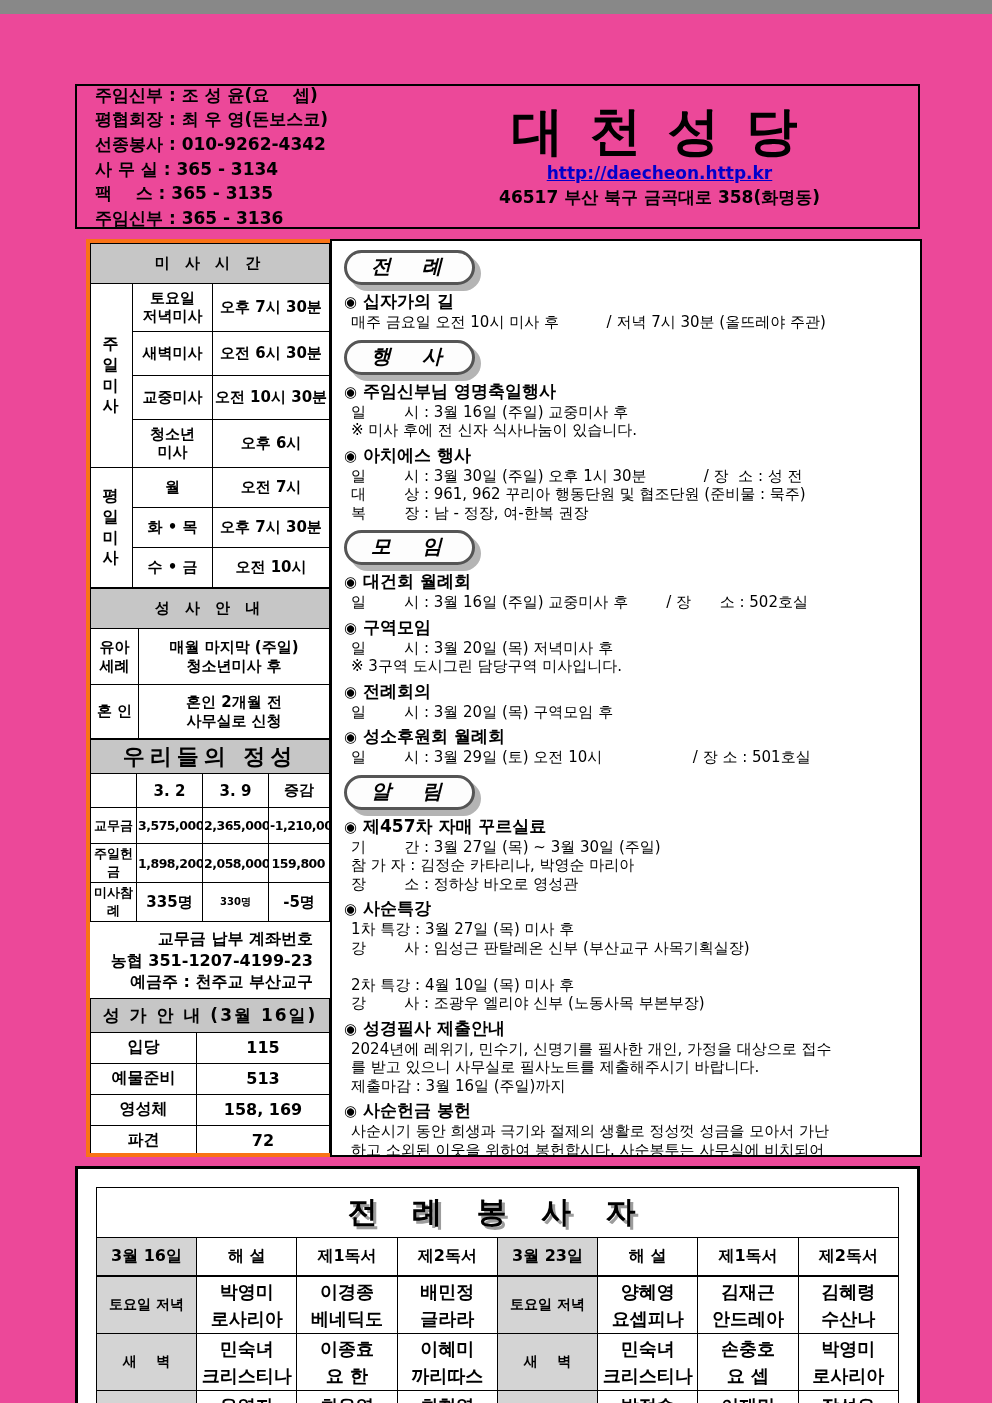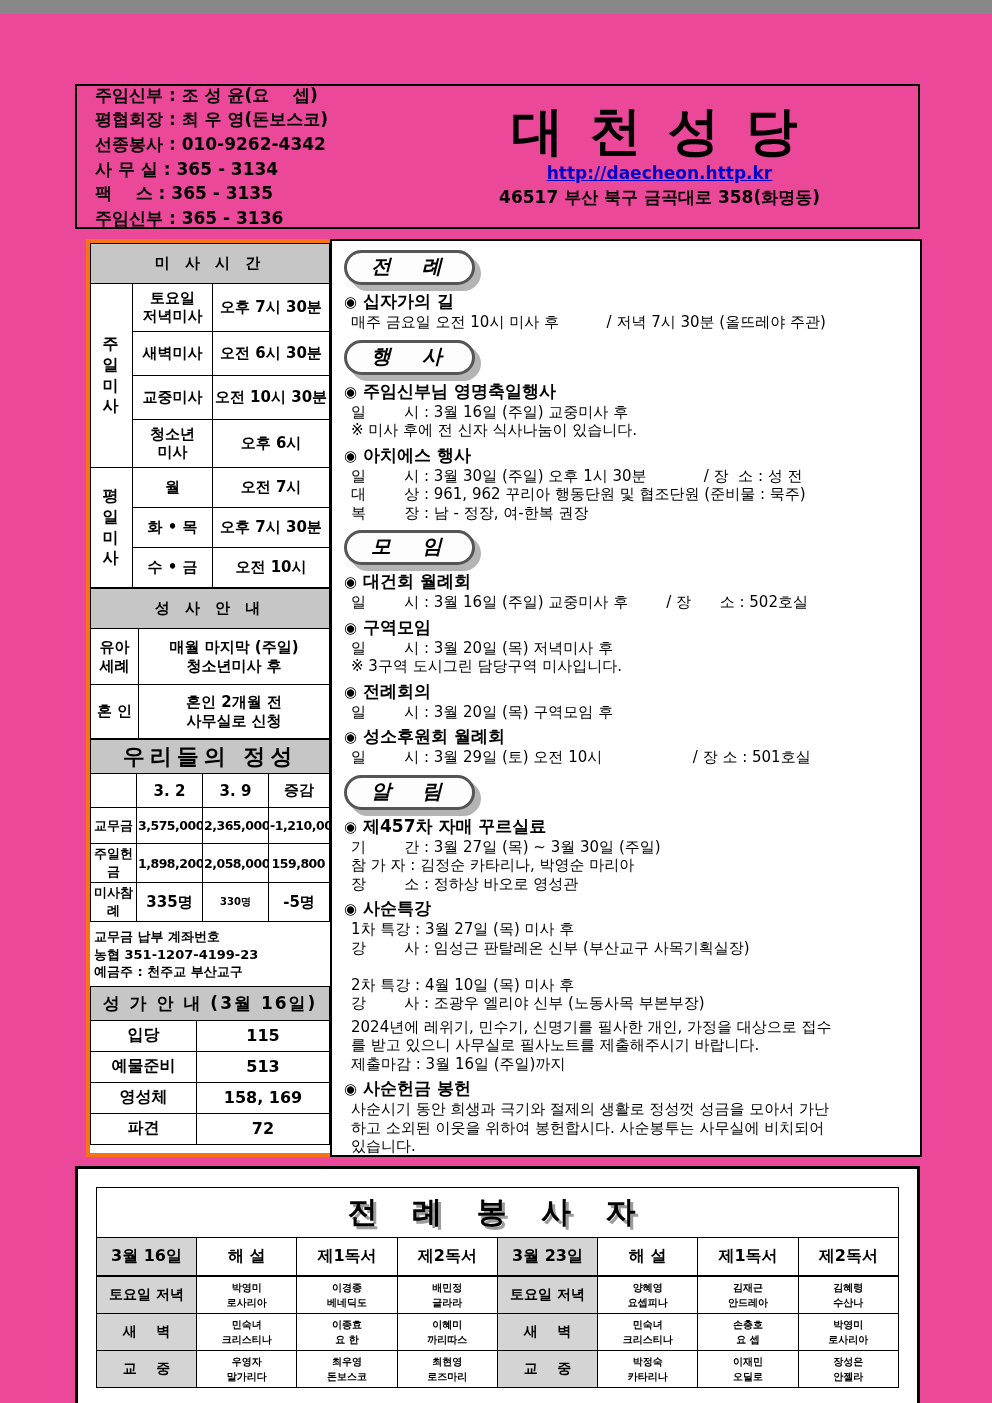--- a/index.html
+++ b/index.html
@@ -28,21 +28,21 @@
   td.hdr { font-size:18px; letter-spacing:5px; height:40px; }
   .mass-table td { font-size:15px; line-height:1.15; }
   .mass-table .vlab { font-size:16px; line-height:1.3; letter-spacing:2px; }
   .r48{height:48px}.r44{height:44px}.r40{height:40px}
   .sac-table td { font-size:15px; line-height:1.25; }
   .r56{height:56px}.r54{height:54px}
   .off-table td, .off-table th { font-size:13px; }
   .off-table .num { text-align:right; padding-right:4px; font-size:12.5px; letter-spacing:-0.5px; }
   .off-table th { font-size:15px; height:34px; border:1px solid #000; }
   .r36{height:36px}.r34{height:34px}
-  .account { text-align:left; font-weight:bold; font-size:13px; line-height:1.35; padding:6px 4px 5px; }
+  .account { text-align:right; font-weight:bold; font-size:16px; line-height:1.35; padding:6px 17px 5px; }
   .hymn-table td { font-size:16px; height:31px; }
 
   
   .right-col { position:absolute; left:330px; top:225px; width:592px; height:918px;
     border:2px solid #000; overflow:hidden; padding:6px 10px 0 12px; background:#fff; }
   .capsule { display:inline-block; border:3px solid #555; border-radius:20px; background:#fdfdfd;
     box-shadow:6px 6px 0 #b4b4b4; padding:0 18px 2px; font-size:20px; font-weight:bold;
     letter-spacing:12px; margin:3px 0 5px; text-indent:6px;font-style:italic; }
   .item { margin:1px 0 5px; }
   .item-head { font-size:17px; font-weight:bold; line-height:21px; }
@@ -50,21 +50,21 @@
   .item-body { font-size:15px; line-height:18.5px; margin-left:7px; font-weight:normal; }
 
   
   .bottom-wrap { position:absolute; left:75px; top:1152px; width:845px; height:243px;
     border:3px solid #000; background:#fff; padding:18px; }
   .ministers { height:100%; }
   .ministers td { font-size:14px; }
   .ministers .title-cell { font-size:30px; font-weight:bold; letter-spacing:12px; height:50px;
     text-shadow:3px 3px 0 #9c9c9c; }
   .ministers .head-row td { height:38px; font-size:16px; border-bottom:2px solid #000; }
-  .ministers .name { line-height:1.5; font-size:10px; }
+  .ministers .name { line-height:1.5; font-size:18px; }
 </style>
 </head>
 <body>
 
 <div class="page">
 
   <div class="header-box">
     <div class="contact">
       <div class="pre">주임신부 : 조 성 윤(요    셉)</div>
       <div class="pre">평협회장 : 최 우 영(돈보스코)</div>
@@ -272,20 +272,21 @@
     </div>
     <div class="item">
       <div class="item-head"><span class="bullet">◉</span> <span>사순특강</span></div>
       <div class="item-body pre">1차 특강 : 3월 27일 (목) 미사 후
 강        사 : 임성근 판탈레온 신부 (부산교구 사목기획실장)
 
 2차 특강 : 4월 10일 (목) 미사 후
 강        사 : 조광우 엘리야 신부 (노동사목 부본부장)</div>
     </div>
     <div class="item">
+      <div class="item-head"><span class="bullet">◉</span> <span>성경필사 제출안내</span></div>
       <div class="item-body pre">2024년에 레위기, 민수기, 신명기를 필사한 개인, 가정을 대상으로 접수
 를 받고 있으니 사무실로 필사노트를 제출해주시기 바랍니다.
 제출마감 : 3월 16일 (주일)까지</div>
     </div>
     <div class="item">
       <div class="item-head"><span class="bullet">◉</span> <span>사순헌금 봉헌</span></div>
       <div class="item-body pre">사순시기 동안 희생과 극기와 절제의 생활로 정성껏 성금을 모아서 가난
 하고 소외된 이웃을 위하여 봉헌합시다. 사순봉투는 사무실에 비치되어
 있습니다.</div>
     </div>

